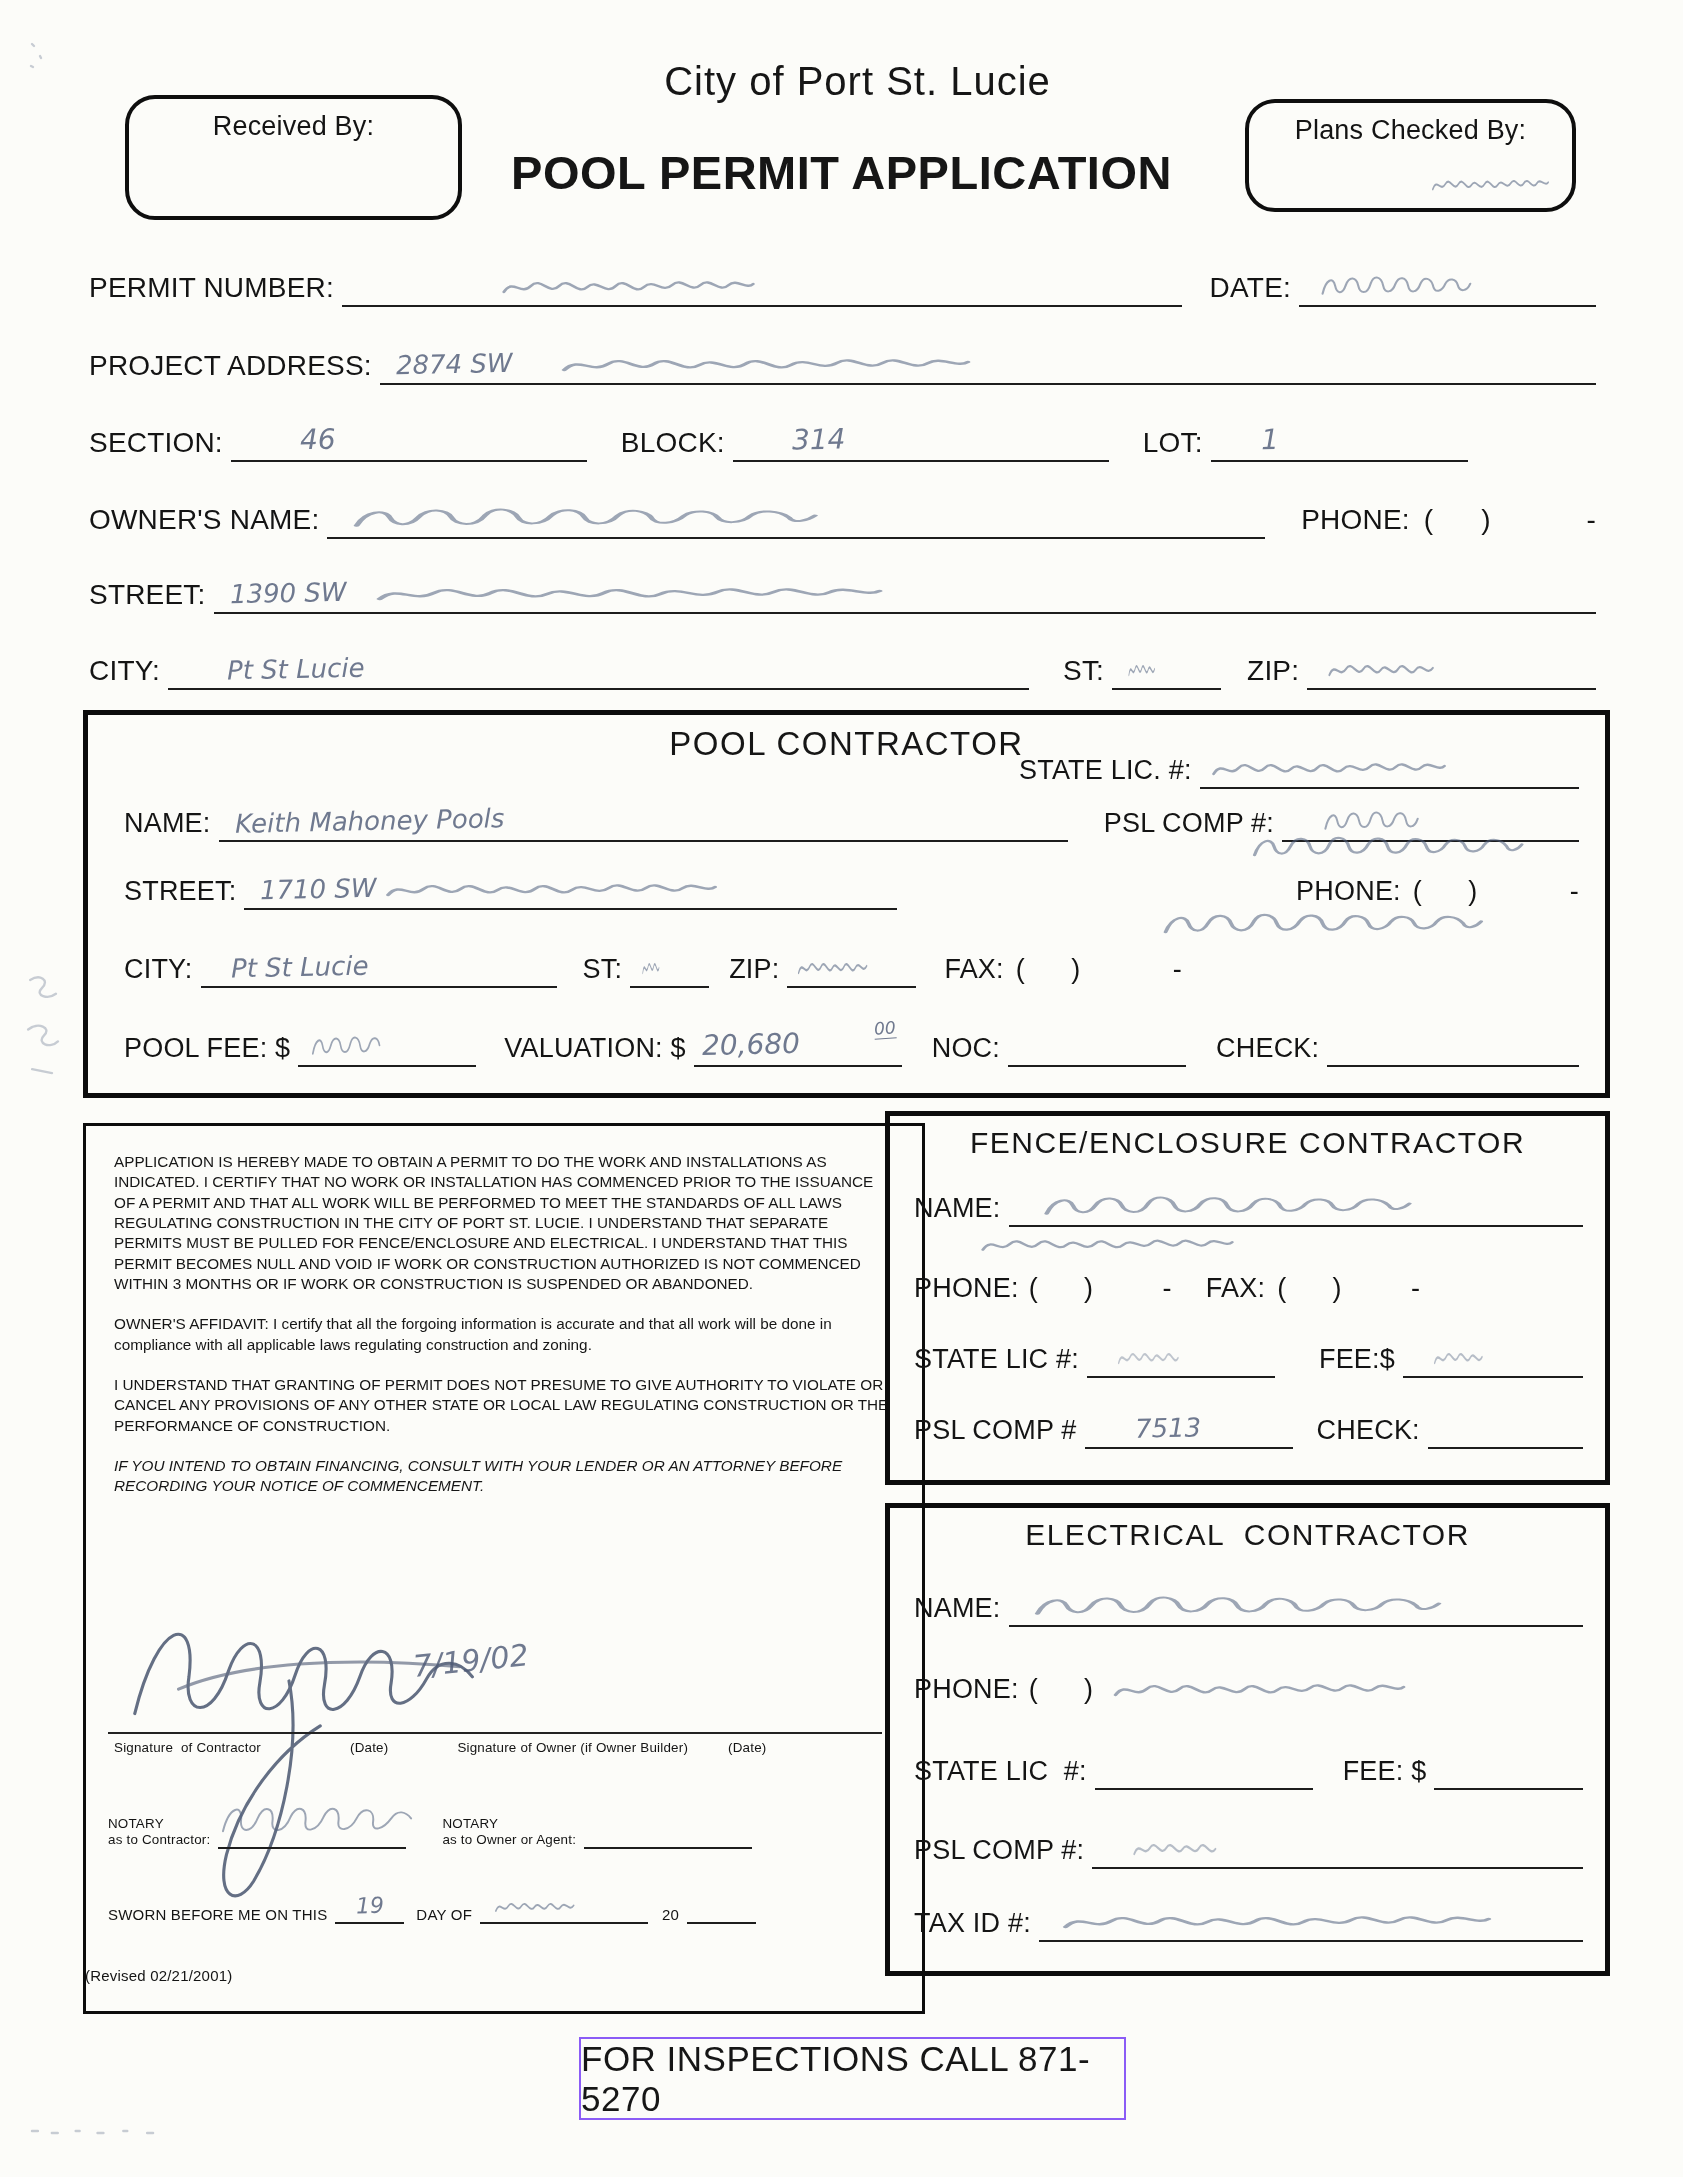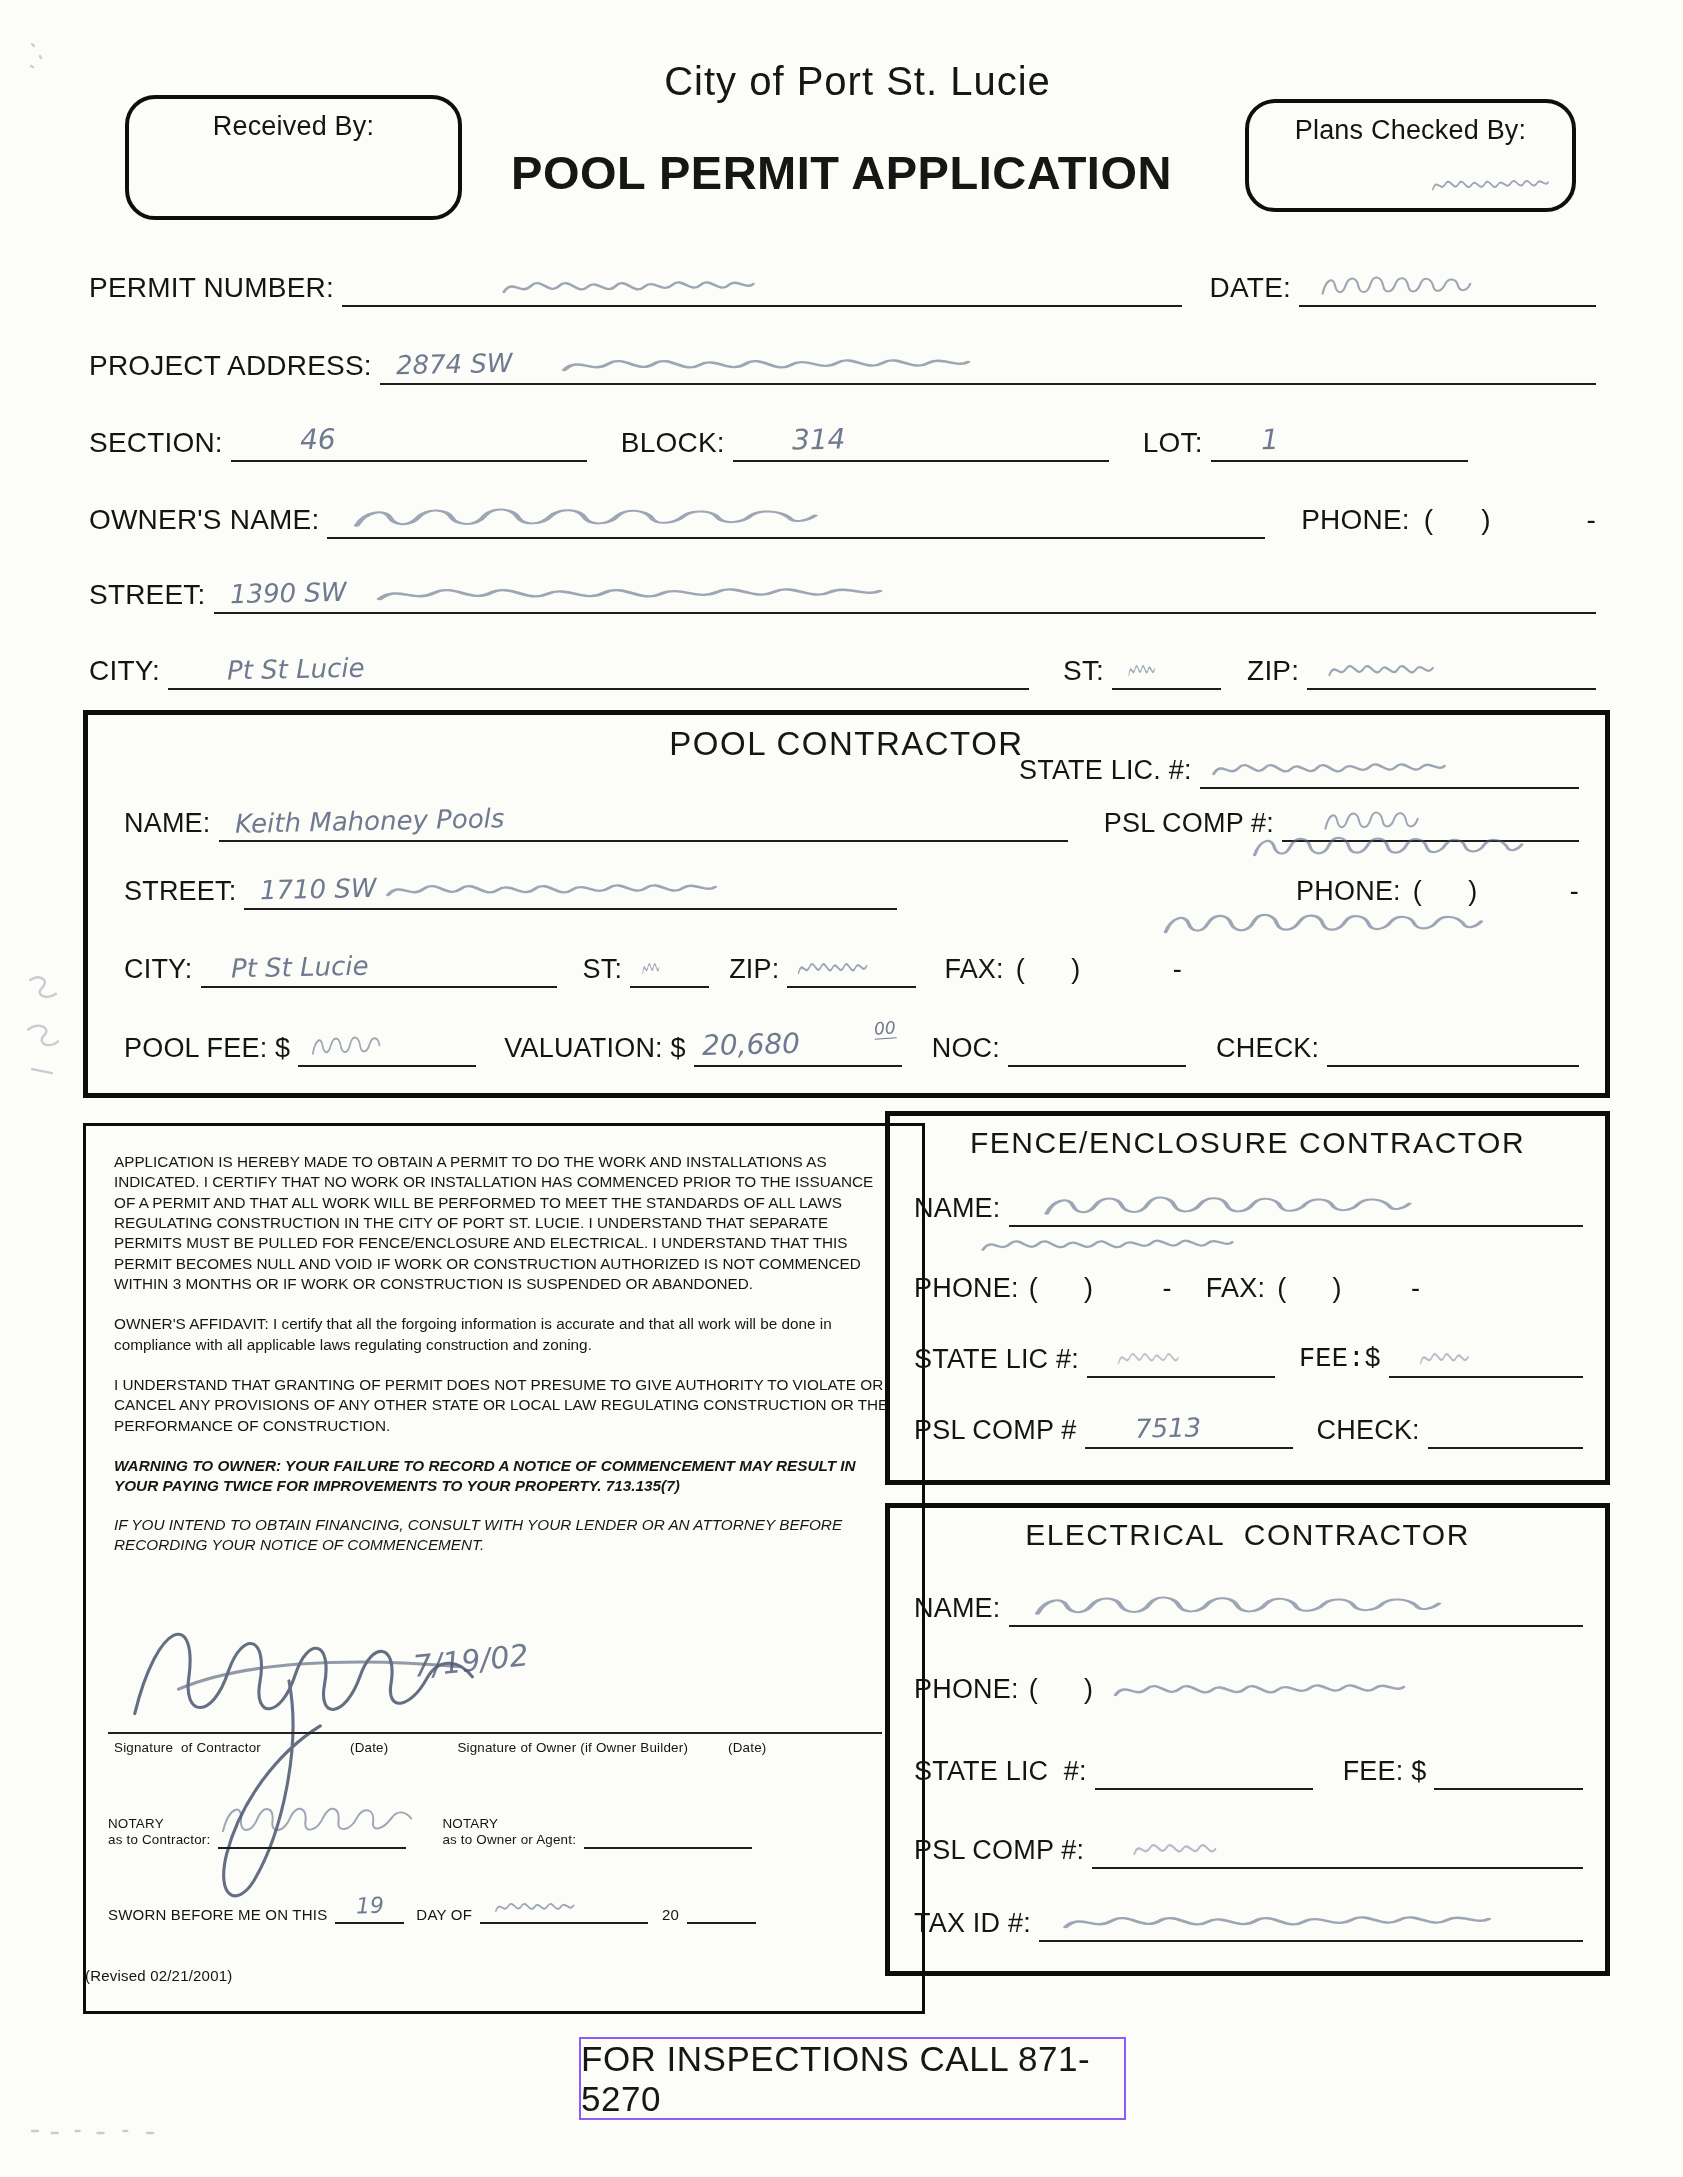--- a/index.html
+++ b/index.html
@@ -273,21 +273,20 @@
       <span class="line" style="width:178px;"></span>
       <span class="lbl md" style="margin-left:30px;">CHECK:</span>
       <span class="line grow"></span>
     </div>
   </div>
 
   <div class="bigbox legal" style="left:83px;top:1123px;width:780px;height:833px;border-width:3px;">
     <p>APPLICATION IS HEREBY MADE TO OBTAIN A PERMIT TO DO THE WORK AND INSTALLATIONS AS INDICATED. I CERTIFY THAT NO WORK OR INSTALLATION HAS COMMENCED PRIOR TO THE ISSUANCE OF A PERMIT AND THAT ALL WORK WILL BE PERFORMED TO MEET THE STANDARDS OF ALL LAWS REGULATING CONSTRUCTION IN THE CITY OF PORT ST. LUCIE.  I UNDERSTAND THAT SEPARATE PERMITS MUST BE PULLED FOR FENCE/ENCLOSURE AND ELECTRICAL. I UNDERSTAND THAT THIS PERMIT BECOMES NULL AND VOID IF WORK OR CONSTRUCTION AUTHORIZED IS NOT COMMENCED WITHIN 3 MONTHS OR IF WORK OR CONSTRUCTION IS SUSPENDED OR ABANDONED.</p>
     <p>OWNER'S AFFIDAVIT:  I certify that all the forgoing information is accurate and that all work will be done in compliance with all applicable laws regulating construction and zoning.</p>
     <p>I UNDERSTAND THAT GRANTING OF PERMIT DOES NOT PRESUME TO GIVE AUTHORITY TO VIOLATE OR CANCEL ANY PROVISIONS OF ANY OTHER STATE OR LOCAL LAW REGULATING CONSTRUCTION OR THE PERFORMANCE OF CONSTRUCTION.</p>
-    <p class="warn">WARNING TO OWNER:  YOUR FAILURE TO RECORD A NOTICE OF COMMENCEMENT MAY RESULT IN YOUR PAYING TWICE FOR IMPROVEMENTS TO YOUR PROPERTY.     713.135(7)</p>
     <p class="fin">IF YOU INTEND TO OBTAIN FINANCING, CONSULT WITH YOUR LENDER OR AN ATTORNEY BEFORE RECORDING YOUR NOTICE OF COMMENCEMENT.</p>
 
     <div class="sig" style="left:30px;top:465px;width:396px;height:327px;">
       <svg viewBox="0 0 380 320" preserveAspectRatio="none">
         <path d="M18,120 C40,28 78,20 70,84 C64,122 92,128 108,78 C122,38 146,44 138,90 C132,124 158,126 172,82 C184,44 208,48 200,92 C194,126 220,124 234,84 C246,48 270,52 264,90 C259,118 282,116 298,86 C310,64 330,68 342,84"></path>
         <path d="M166,88 C178,150 160,236 132,284 C116,310 96,300 106,258 C118,210 152,160 196,132"></path>
         <path d="M60,96 C120,70 220,64 330,74" opacity="0.7"></path>
       </svg>
     </div>
     <span class="hand big" style="left:327px;top:515px;bottom:auto;transform:rotate(-6deg);font-size:30px;">7/19/02</span>
@@ -371,21 +370,21 @@
 
     <div class="prow" style="top:216px;left:24px;right:22px;">
       <span class="lbl md">STATE LIC #:</span>
       <span class="line" style="width:188px;">
         <span class="scrib" style="left:30px;width:109px;opacity:.35;">
             <svg viewBox="0 0 200 30" preserveAspectRatio="none">
               <path d="M3,20 C10,6 16,24 24,14 C32,4 38,24 46,14 C54,4 60,24 68,15 C76,6 82,24 90,14 C98,4 104,24 112,15"></path>
             </svg>
           </span>
       </span>
-      <span class="lbl md" style="margin-left:24px;font-family:Liberation Mono, monospace;">FEE:$</span>
+      <span class="lbl md" style="margin-left:44px;">FEE:$</span>
       <span class="line grow">
         <span class="scrib" style="left:30px;width:109px;opacity:.4;">
             <svg viewBox="0 0 200 30" preserveAspectRatio="none">
               <path d="M3,20 C10,6 16,24 24,14 C32,4 38,24 46,14 C54,4 60,24 68,15 C76,6 82,24 90,14"></path>
             </svg>
           </span>
       </span>
     </div>
 
     <div class="prow" style="top:287px;left:24px;right:22px;">

